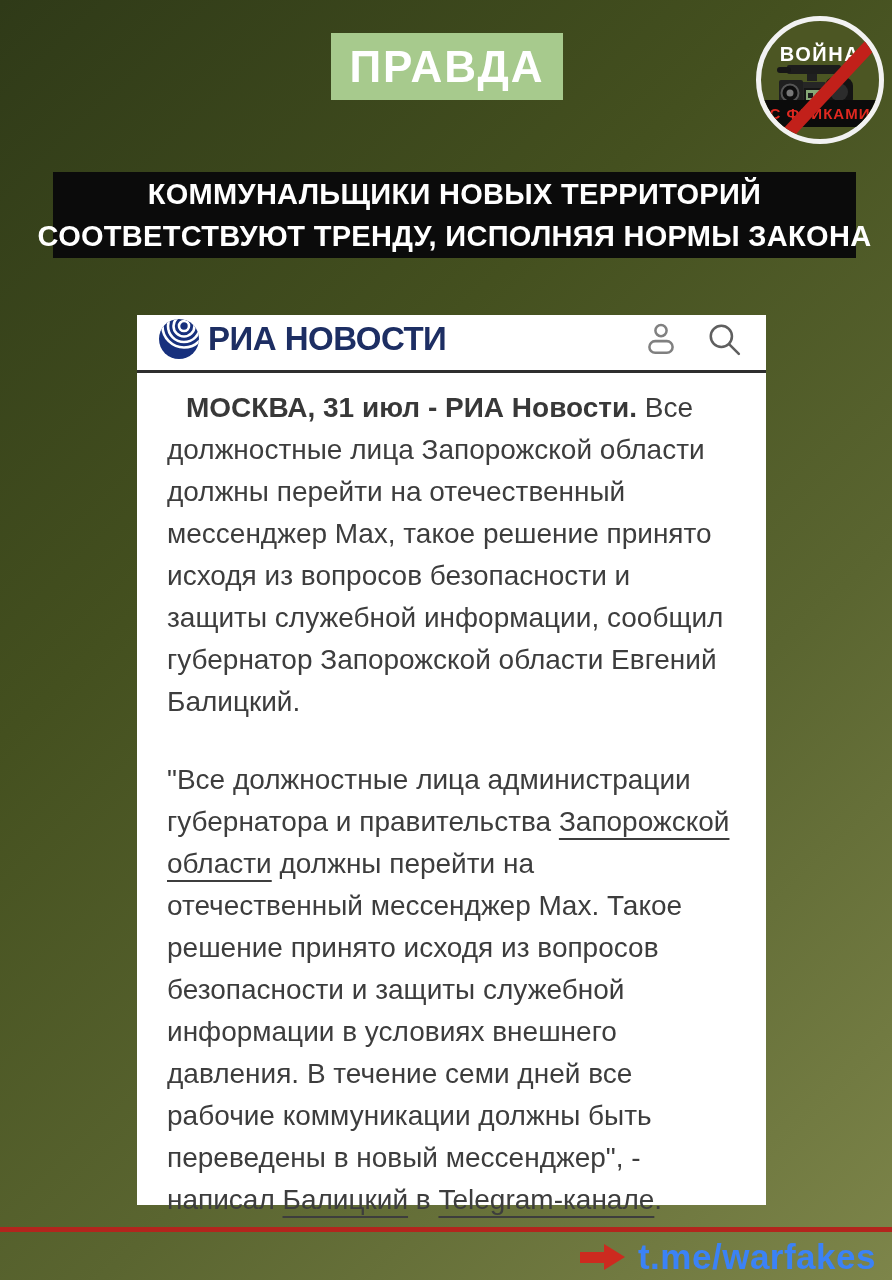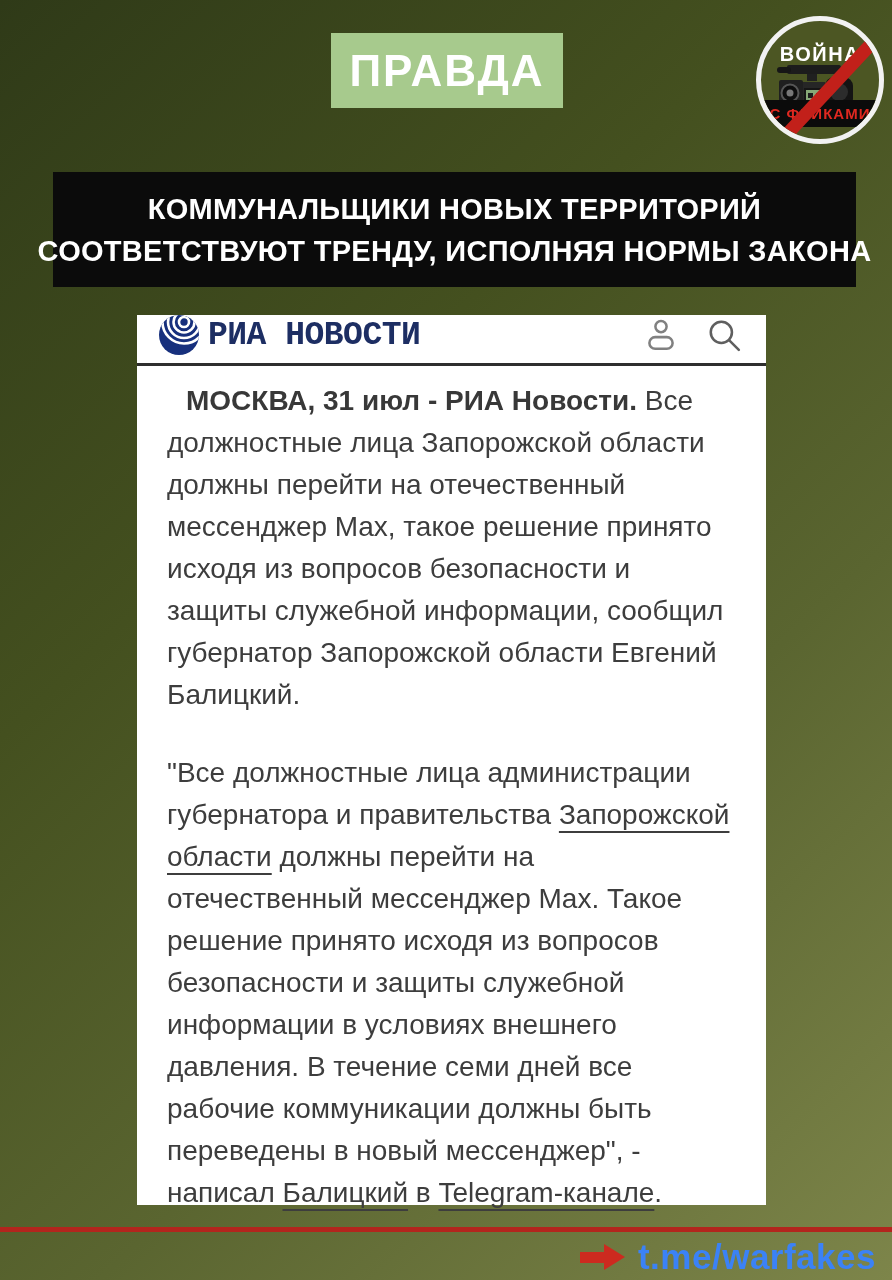--- a/index.html
+++ b/index.html
@@ -3,21 +3,21 @@
 <meta charset="utf-8">
 <style>
   html,body{margin:0;padding:0;}
   body{
     width:892px;height:1280px;position:relative;overflow:hidden;
     background:linear-gradient(137deg,#2f3a18 0%,#44501f 35%,#5a6530 65%,#7d854a 100%);
     font-family:"Liberation Sans",sans-serif;
   }
   
   .badge{
-    position:absolute;left:331px;top:33px;width:232px;height:75px;
+    position:absolute;left:331px;top:33px;width:232px;height:67px;
     background:#a7ca8d;color:#ffffff;font-weight:bold;font-size:44px;
     display:flex;align-items:center;justify-content:center;letter-spacing:2px;
   }
   
   .fake-logo{
     position:absolute;left:756px;top:16px;width:128px;height:128px;border-radius:50%;
     background:#4c5623;border:5px solid #f2f2f2;box-sizing:border-box;overflow:hidden;
   }
   .fake-logo .war-title{
     position:absolute;top:22px;left:0;width:100%;text-align:center;
@@ -28,32 +28,32 @@
     position:absolute;left:0;bottom:12px;width:100%;height:27px;background:#0b0b0b;
     display:flex;align-items:center;justify-content:center;
   }
   .fake-logo .band span{color:#e02820;font-weight:bold;font-size:15px;letter-spacing:1px;}
   .fake-logo .stripe{
     position:absolute;left:-6px;top:66px;width:140px;height:13px;background:#c2201a;
     transform:rotate(-47deg);
   }
   
   .banner{
-    position:absolute;left:53px;top:172px;width:803px;height:115px;background:#0b0b0b;
+    position:absolute;left:53px;top:172px;width:803px;height:86px;background:#0b0b0b;
     display:flex;flex-direction:column;align-items:center;justify-content:center;gap:2px;
   }
   .banner div{
     color:#ffffff;font-weight:800;font-size:29px;line-height:40px;
     white-space:nowrap;letter-spacing:0.3px;
   }
   
   .card{position:absolute;left:137px;top:315px;width:629px;height:890px;background:#ffffff;}
   .card-header{
-    height:51px;display:flex;align-items:center;padding:0 24px 8px 22px;
-    border-bottom:3px solid #2e2e2e;box-sizing:border-box;font-family:Liberation Mono, monospace;
+    height:58px;display:flex;align-items:center;padding:0 24px 8px 22px;
+    border-bottom:3px solid #2e2e2e;box-sizing:border-box;
   }
   .ria{display:flex;align-items:center;gap:9px;cursor:pointer;}
   .ria-name{font-size:33px;font-weight:bold;color:#1d2e63;letter-spacing:-0.5px;}
   .header-spacer{flex:1;}
   .icon-btn{display:flex;align-items:center;justify-content:center;cursor:pointer;}
   .icon-btn + .icon-btn{margin-left:26px;}
   .card-body{
     padding:14px 29px 0 30px;font-size:28px;line-height:42px;color:#3d3d3d;
   }
   .card-body p{margin:0 0 36px 0;}

